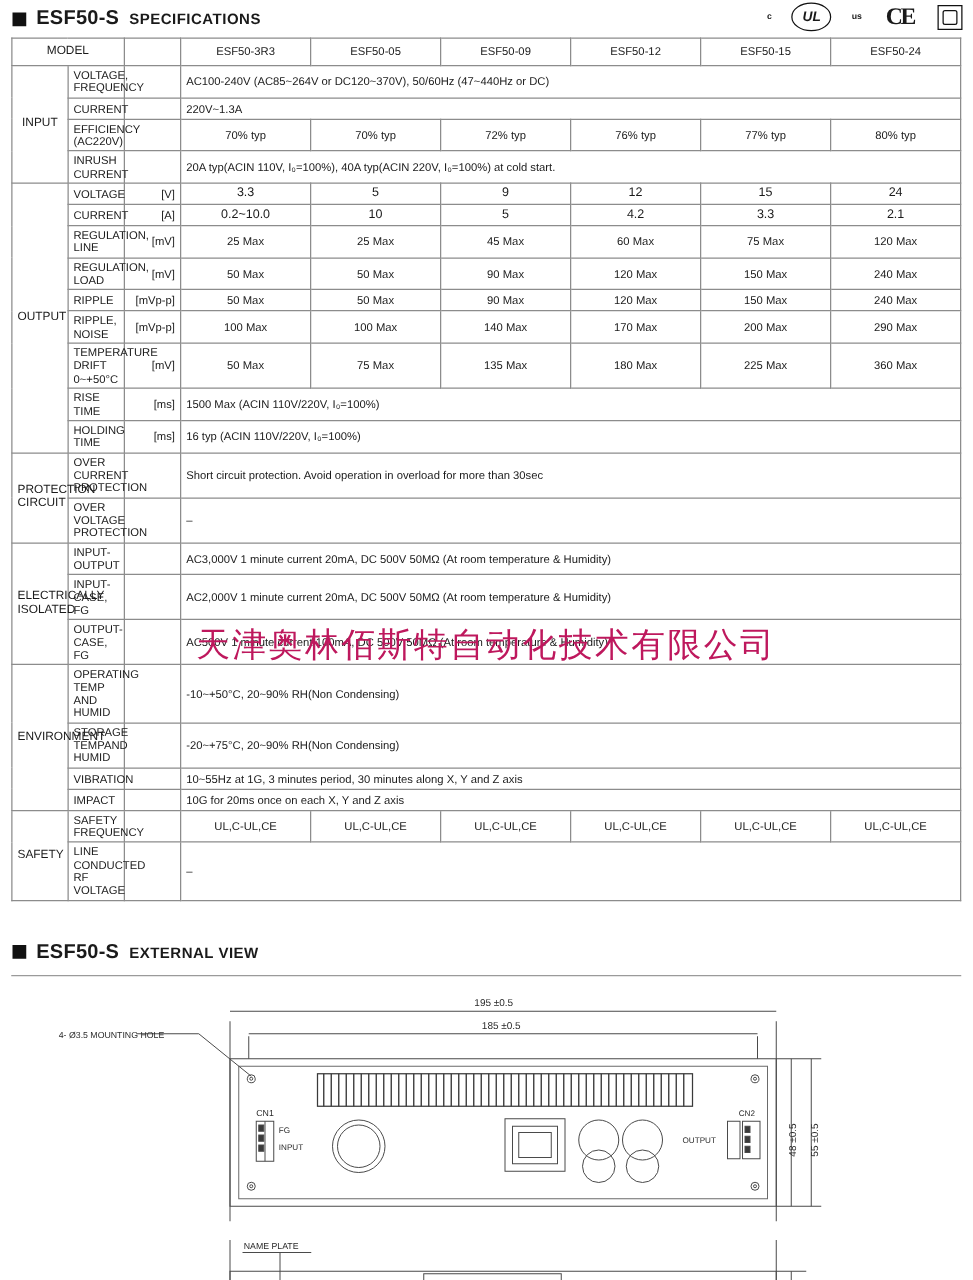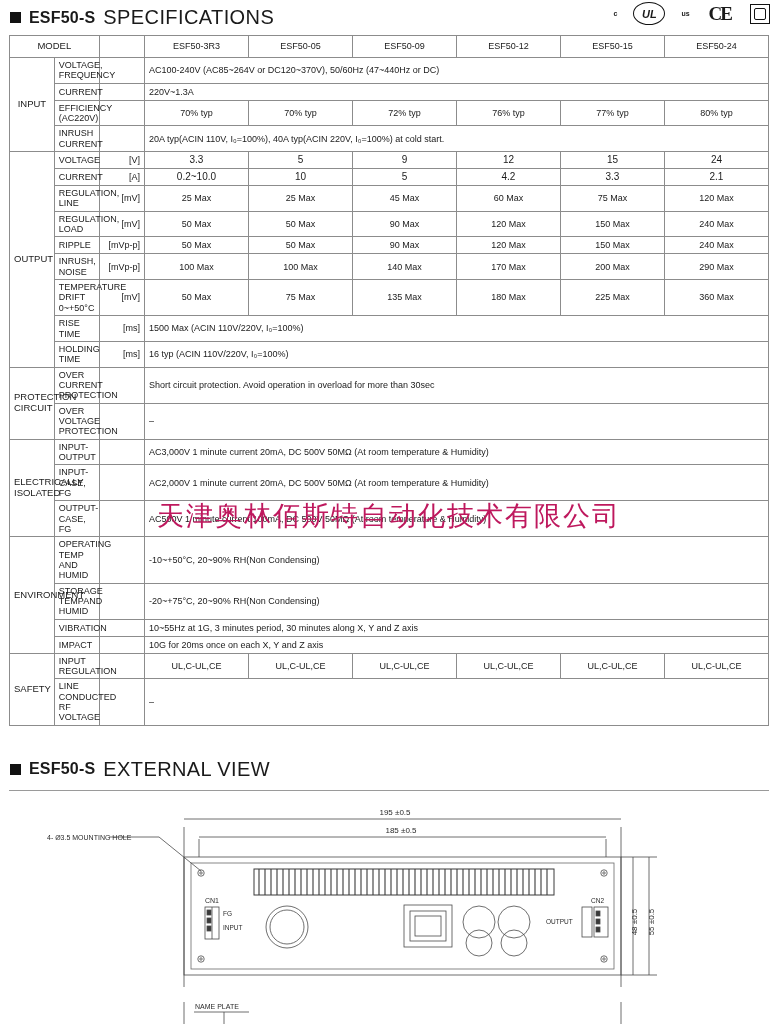--- a/index.html
+++ b/index.html
@@ -12,21 +12,21 @@
   }
   .page{width:778px;position:relative;}
 
   
   .sec-head{
     display:flex;align-items:center;gap:8px;
     padding:6px 0 4px 10px;
   }
   .sec-head .mark{width:11px;height:11px;background:#111;display:inline-block;}
   .sec-head .t1{font-size:16px;font-weight:bold;letter-spacing:.2px;}
-  .sec-head .t2{font-size:20px;font-weight:normal;letter-spacing:.4px;text-align:center;}
+  .sec-head .t2{font-size:12px;font-weight:bold;letter-spacing:.4px;text-align:center;}
   .sec-head-wrap{position:relative;}
   .certs{position:absolute;right:8px;top:2px;display:flex;align-items:center;gap:19px;}
   .ul-mark{
     width:30px;height:21px;border:1.6px solid #111;border-radius:50%;
     display:flex;align-items:center;justify-content:center;
     font-size:11px;font-weight:bold;font-style:italic;
   }
   .cul{font-size:7px;font-weight:bold;margin-right:-3px;}
   .usmk{font-size:7px;font-weight:bold;margin-left:-3px;}
   .ce-mark{font-size:19px;font-weight:bold;letter-spacing:-2px;font-family:"Liberation Serif",serif;}
@@ -179,21 +179,21 @@
           <td class="c-item">RIPPLE</td>
           <td class="c-unit">[mVp-p]</td>
           <td class="c-v">50 Max</td>
           <td class="c-v">50 Max</td>
           <td class="c-v">90 Max</td>
           <td class="c-v">120 Max</td>
           <td class="c-v">150 Max</td>
           <td class="c-v">240 Max</td>
         </tr>
         <tr class="row-h">
-          <td class="c-item">INRUSH, NOISE</td>
+          <td class="c-item">RIPPLE, NOISE</td>
           <td class="c-unit">[mVp-p]</td>
           <td class="c-v">100 Max</td>
           <td class="c-v">100 Max</td>
           <td class="c-v">140 Max</td>
           <td class="c-v">170 Max</td>
           <td class="c-v">200 Max</td>
           <td class="c-v">290 Max</td>
         </tr>
         <tr class="row-h">
           <td class="c-item">TEMPERATURE<br>DRIFT 0~+50°C</td>
@@ -258,21 +258,21 @@
           <td class="c-unit"></td>
           <td class="lft" colspan="6">10~55Hz at 1G, 3 minutes period, 30 minutes along X, Y and Z axis</td>
         </tr>
         <tr class="row-h">
           <td class="c-item">IMPACT</td>
           <td class="c-unit"></td>
           <td class="lft" colspan="6">10G for 20ms once on each X, Y and Z axis</td>
         </tr>
         <tr class="row-h">
           <td class="c-group" rowspan="2">SAFETY</td>
-          <td class="c-item">INPUT REGULATION</td>
+          <td class="c-item">SAFETY FREQUENCY</td>
           <td class="c-unit"></td>
           <td class="c-v">UL,C-UL,CE</td>
           <td class="c-v">UL,C-UL,CE</td>
           <td class="c-v">UL,C-UL,CE</td>
           <td class="c-v">UL,C-UL,CE</td>
           <td class="c-v">UL,C-UL,CE</td>
           <td class="c-v">UL,C-UL,CE</td>
         </tr>
         <tr class="row-h">
           <td class="c-item">LINE CONDUCTED RF VOLTAGE</td>

